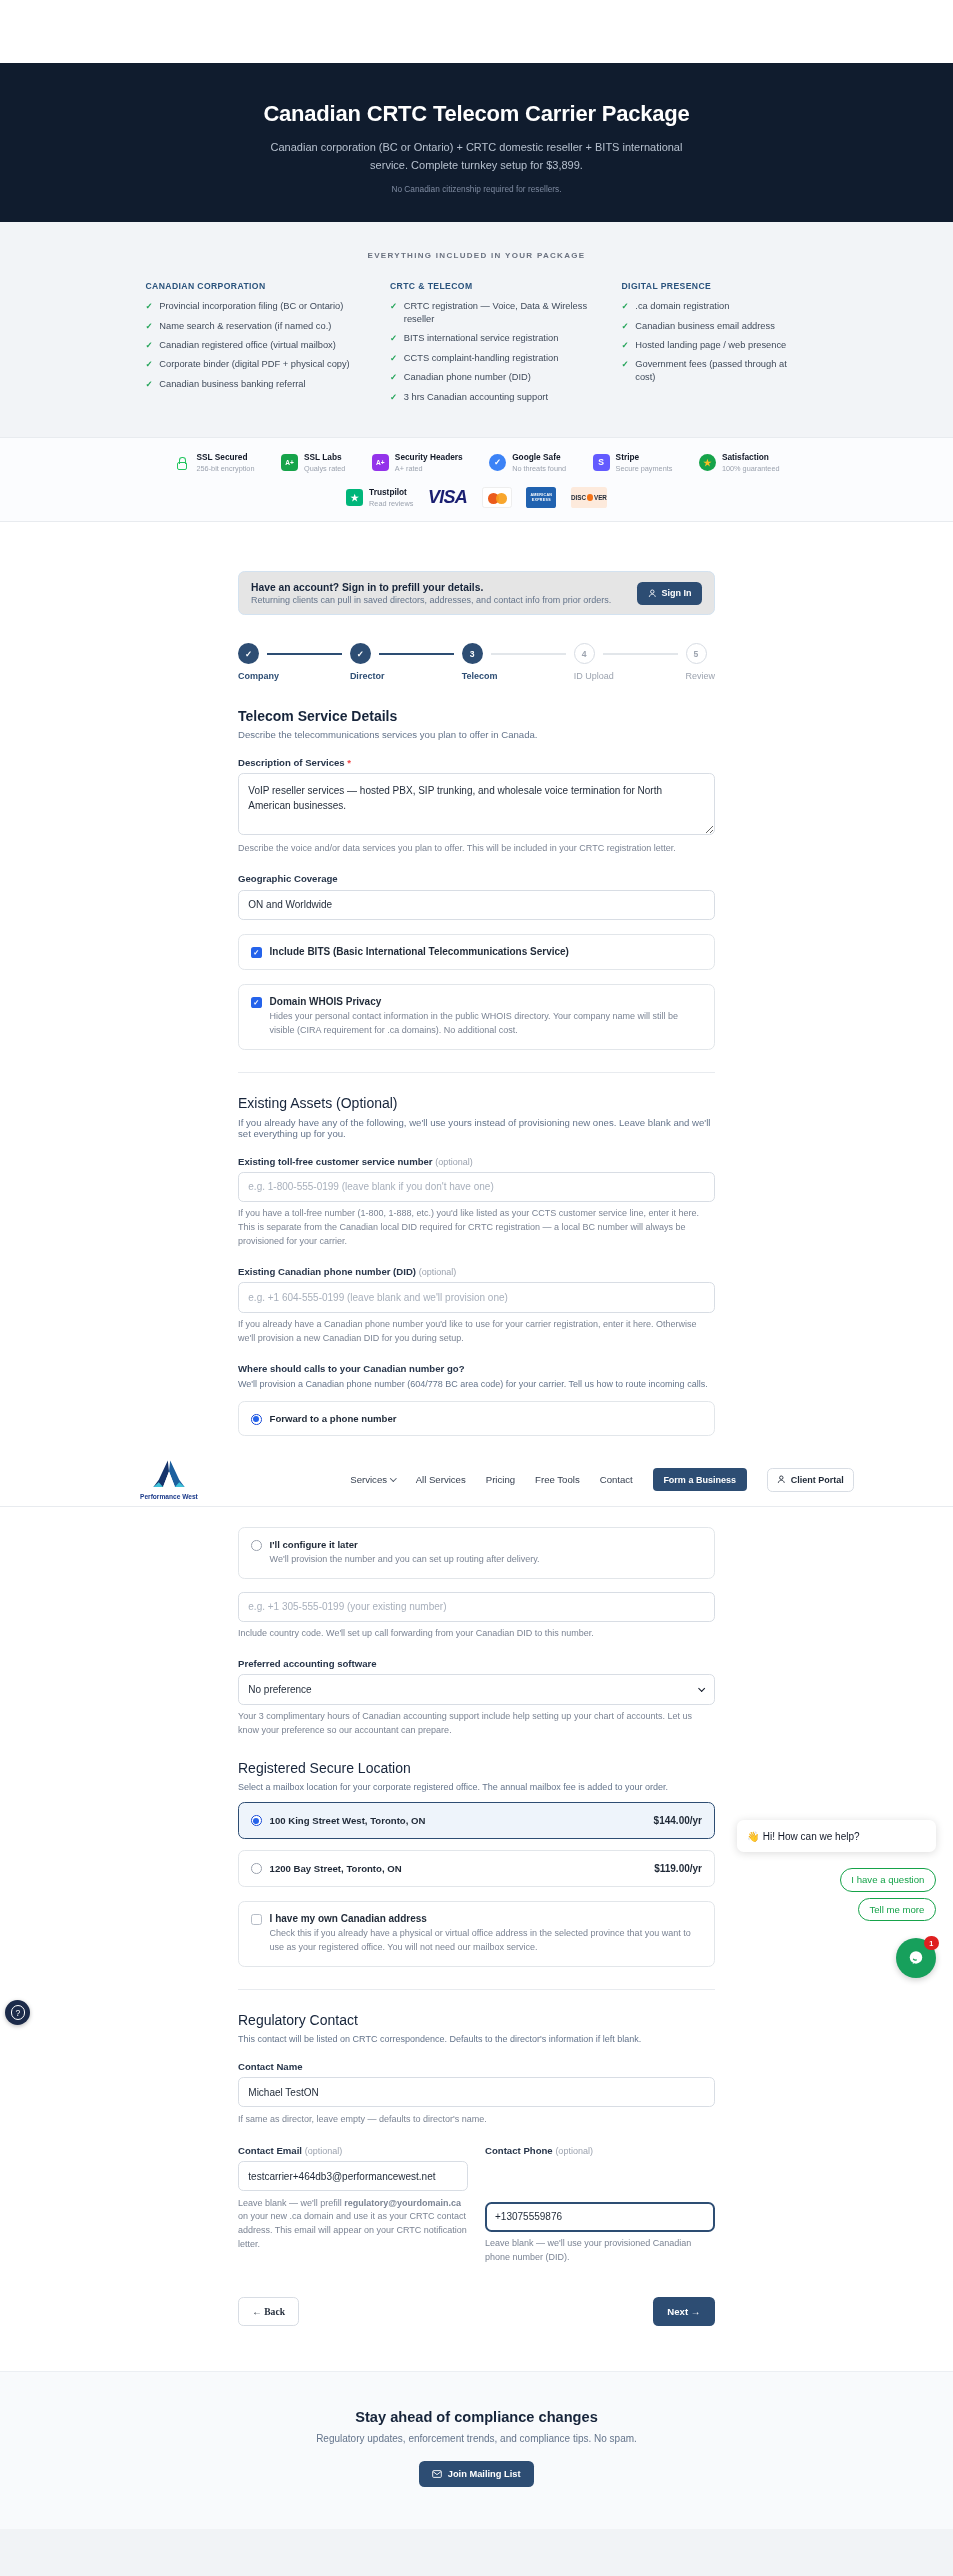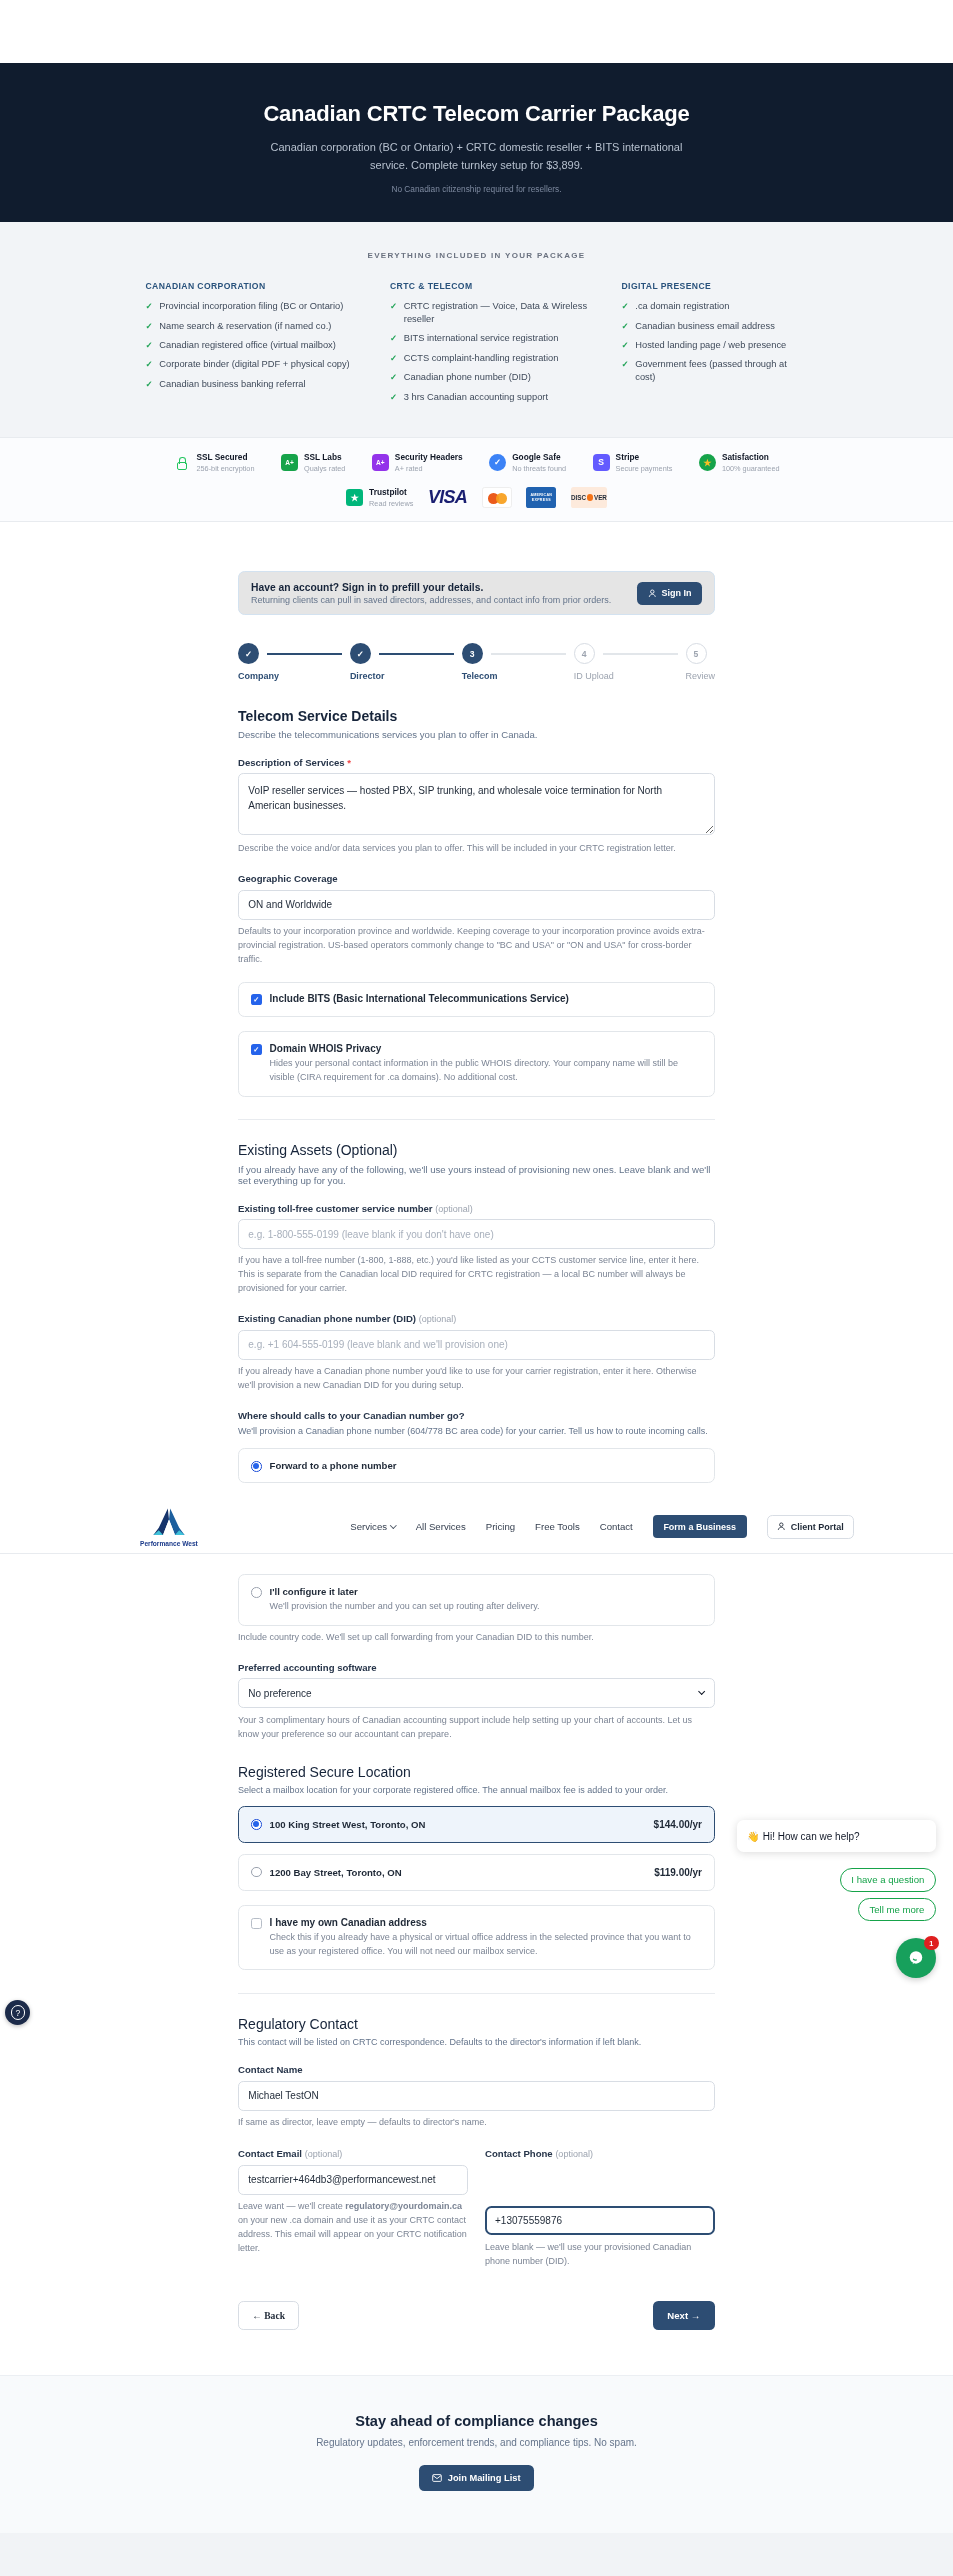--- a/index.html
+++ b/index.html
@@ -327,21 +327,20 @@
 
     <h2 class="formtitle">Telecom Service Details</h2>
     <p class="formsub">Describe the telecommunications services you plan to offer in Canada.</p>
 
     <div class="flabel"><span>Description of Services</span> <span class="req">*</span></div>
     <textarea class="tinput" style="">VoIP reseller services — hosted PBX, SIP trunking, and wholesale voice termination for North American businesses.</textarea>
     <div class="helper">Describe the voice and/or data services you plan to offer. This will be included in your CRTC registration letter.</div>
 
     <div class="flabel">Geographic Coverage</div>
     <input class="tinput" value="ON and Worldwide" style="">
-    <div class="helper">Defaults to your incorporation province and worldwide. Keeping coverage to your incorporation province avoids extra-provincial registration. US-based operators commonly change to "BC and USA" or "ON and USA" for cross-border traffic.</div>
 
     <div class="card">
       <span class="cbox on"></span>
       <div>
         <div class="ctitle">Include BITS (Basic International Telecommunications Service)</div>
       </div>
     </div>
 
     <div class="card">
       <span class="cbox on"></span>
@@ -405,20 +404,21 @@
     </div>
 
     <div class="card" style="margin-top:0;">
       <span class="radio un"></span>
       <div>
         <div class="rlabel">I'll configure it later</div>
         <div class="cdesc">We'll provision the number and you can set up routing after delivery.</div>
       </div>
     </div>
 
+    <input class="tinput" style="margin-top: 13.2px;" placeholder="e.g. +1 305-555-0199 (your existing number)">
     <div class="helper">Include country code. We'll set up call forwarding from your Canadian DID to this number.</div>
 
     <div class="flabel">Preferred accounting software</div>
     <div class="selectbox">
       <span>No preference</span>
       <span class="selchev"></span>
     </div>
     <div class="helper">Your 3 complimentary hours of Canadian accounting support include help setting up your chart of accounts. Let us know your preference so our accountant can prepare.</div>
 
     <h3 class="sect" style="margin-top:22.5px;">Registered Secure Location</h3>
@@ -449,21 +449,21 @@
     <p class="formsub" style="font-size:9px;">This contact will be listed on CRTC correspondence. Defaults to the director's information if left blank.</p>
 
     <div class="flabel">Contact Name</div>
     <input class="tinput" value="Michael TestON" style="">
     <div class="helper">If same as director, leave empty — defaults to director's name.</div>
 
     <div class="twocol">
       <div>
         <div class="flabel"><span>Contact Email</span> <span class="opt">(optional)</span></div>
         <input class="tinput" value="testcarrier+464db3@performancewest.net" style="">
-        <div class="helper"><span>Leave want — we'll create </span><b>regulatory@yourdomain.ca</b><span> on your new .ca domain and use it as your CRTC contact address. This email will appear on your CRTC notification letter.</span></div>
+        <div class="helper"><span>Leave blank — we'll prefill </span><b>regulatory@yourdomain.ca</b><span> on your new .ca domain and use it as your CRTC contact address. This email will appear on your CRTC notification letter.</span></div>
       </div>
       <div>
         <div class="flabel"><span>Contact Phone</span> <span class="opt">(optional)</span></div>
         <input class="tinput focused" value="+13075559876" style="">
         <div class="helper">Leave blank — we'll use your provisioned Canadian phone number (DID).</div>
       </div>
     </div>
 
     <div class="btnrow">
       <button class="btn-back">← Back</button>

